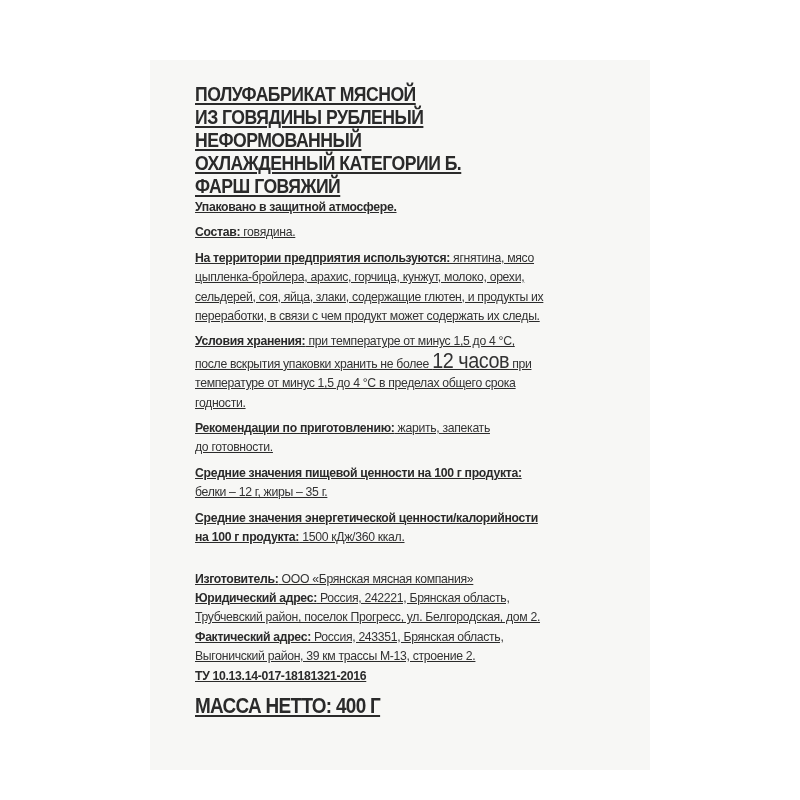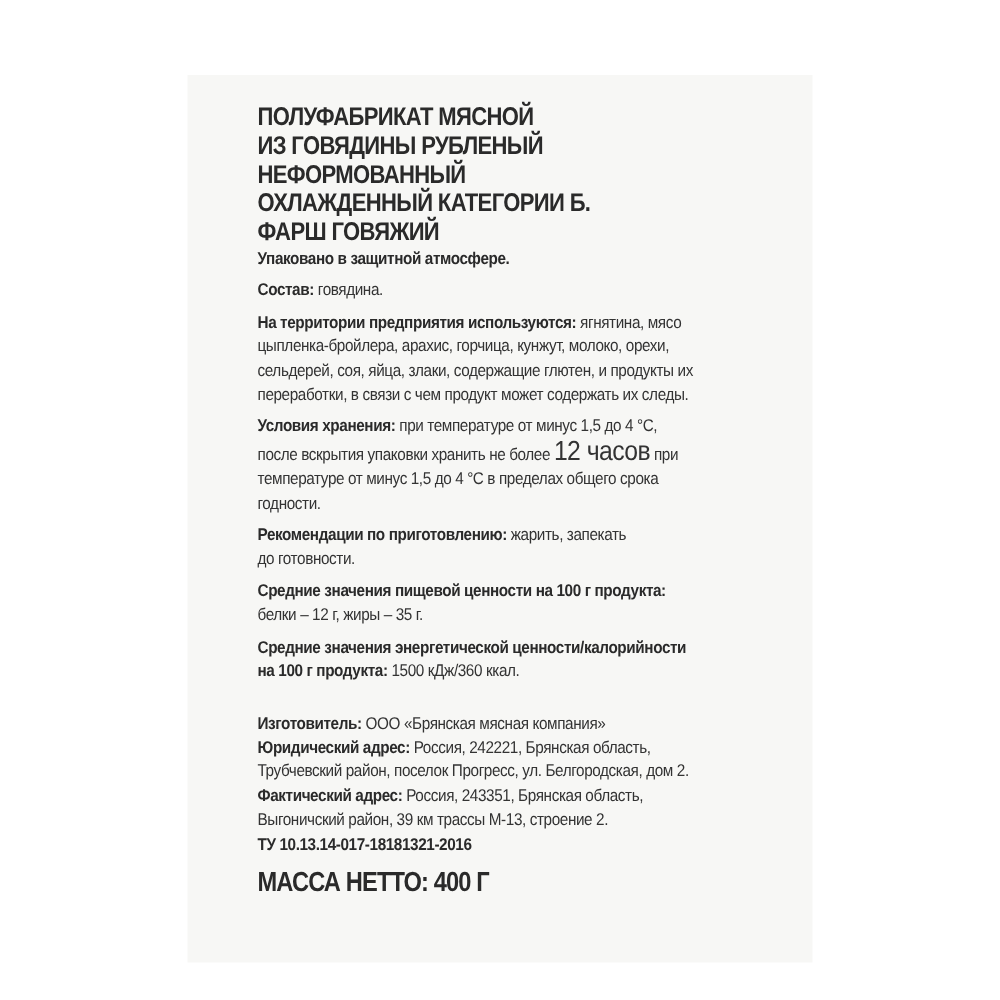--- a/index.html
+++ b/index.html
@@ -4,21 +4,21 @@
   <style>
     html, body { margin: 0; padding: 0; }
     body {
       width: 800px; height: 800px; background: #ffffff; position: relative; overflow: hidden;
       font-family: "Liberation Sans", "DejaVu Sans", sans-serif; color: #2b2b2b;
     }
     .label {
       position: absolute; left: 150px; top: 60px; width: 500px; height: 710px;
       background: #f7f7f5;
     }
-    .content { position: absolute; left: 206px; top: 82px; width: 420px; }
+    .content { position: absolute; left: 195px; top: 82px; width: 420px; text-decoration: underline; }
     .title {
       font-family: "Liberation Sans", sans-serif; font-weight: bold; font-size: 20.5px;
       line-height: 23px; letter-spacing: -0.6px; color: #2a2a2a; transform: scaleX(0.86); transform-origin: left;
       white-space: nowrap;
     }
     .p { font-size: 13.6px; line-height: 19.4px; letter-spacing: -0.35px; color: #333; transform: scaleX(0.9); transform-origin: left; white-space: nowrap; }
     .b { font-weight: bold; color: #2a2a2a; }
     .big { font-size: 22px; letter-spacing: -0.5px; }
     .gap { height: 6px; }
     .gap2 { height: 22px; }

